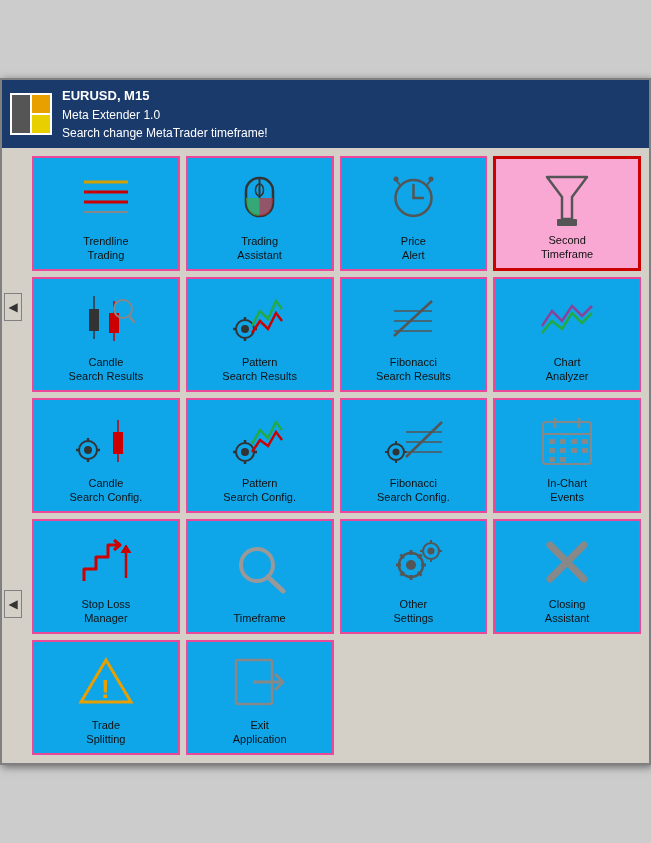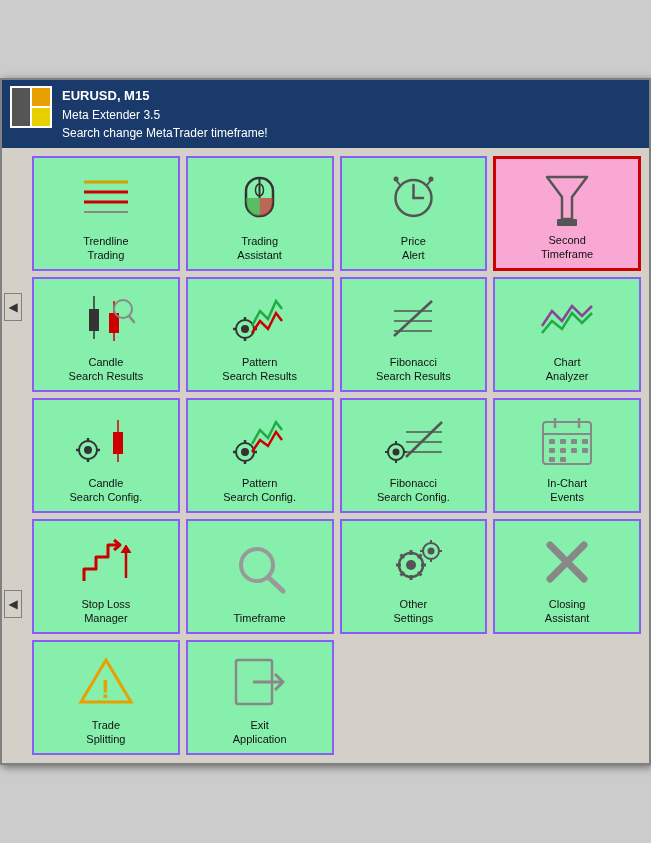--- a/index.html
+++ b/index.html
@@ -14,21 +14,21 @@
     .window {
       width: 651px;
       background: #d4d0c8;
       border: 2px solid #808080;
       box-shadow: 2px 2px 8px rgba(0,0,0,0.5);
     }
     .title-bar {
       background: #1a3a6b;
       color: white;
       display: flex;
-      align-items: flex-start;
+      align-items: center;
       padding: 6px 8px;
       gap: 10px;
     }
     .title-logo {
       width: 42px;
       height: 42px;
       background: #fff;
       display: flex;
       align-items: center;
       justify-content: center;
@@ -76,22 +76,22 @@
     .grid-container {
       flex: 1;
       padding: 8px;
     }
     .grid {
       display: grid;
       grid-template-columns: repeat(4, 1fr);
       gap: 6px;
     }
     .cell {
-      background: #86efac;
-      border: 2px solid #8b5cf6;
+      background: #0ea5e9;
+      border: 2px solid #ec4899;
       display: flex;
       flex-direction: column;
       align-items: center;
       justify-content: flex-end;
       padding: 8px 4px 6px;
       cursor: pointer;
       min-height: 115px;
       position: relative;
       transition: background 0.1s;
     }
@@ -123,21 +123,21 @@
   <div class="title-bar">
     <div class="title-logo">
       <svg viewBox="0 0 38 38">
         <rect x="0" y="0" width="18" height="38" fill="#555"></rect>
         <rect x="20" y="0" width="18" height="18" fill="#e8a000"></rect>
         <rect x="20" y="20" width="18" height="18" fill="#e8d000"></rect>
       </svg>
     </div>
     <div class="title-text">
       <span class="symbol">EURUSD, M15</span>
-      <span>Meta Extender 3.5</span>
+      <span>Meta Extender 1.0</span>
       <span>Search change MetaTrader timeframe!</span>
     </div>
   </div>
 
   <div class="main-content">
 
     <div class="nav-arrow">
       <div class="arrow-btn">◀</div>
       <div class="arrow-btn">◀</div>
     </div>

